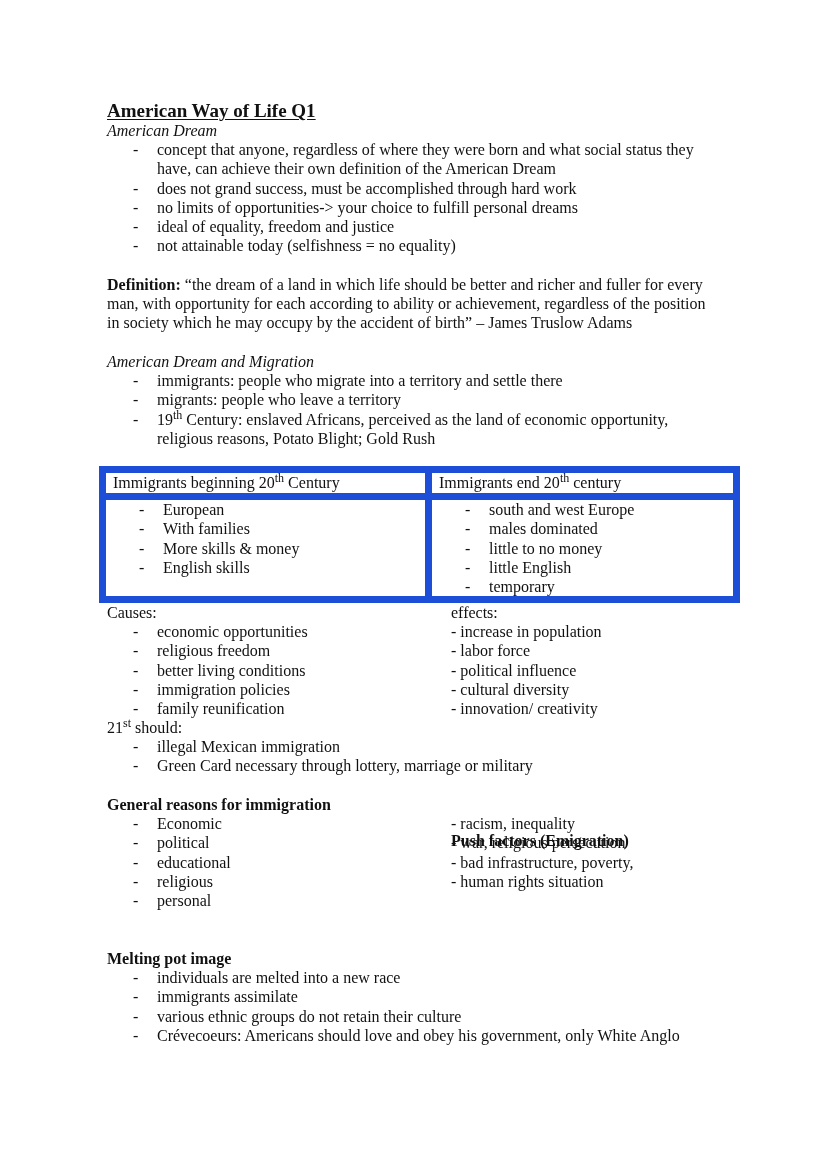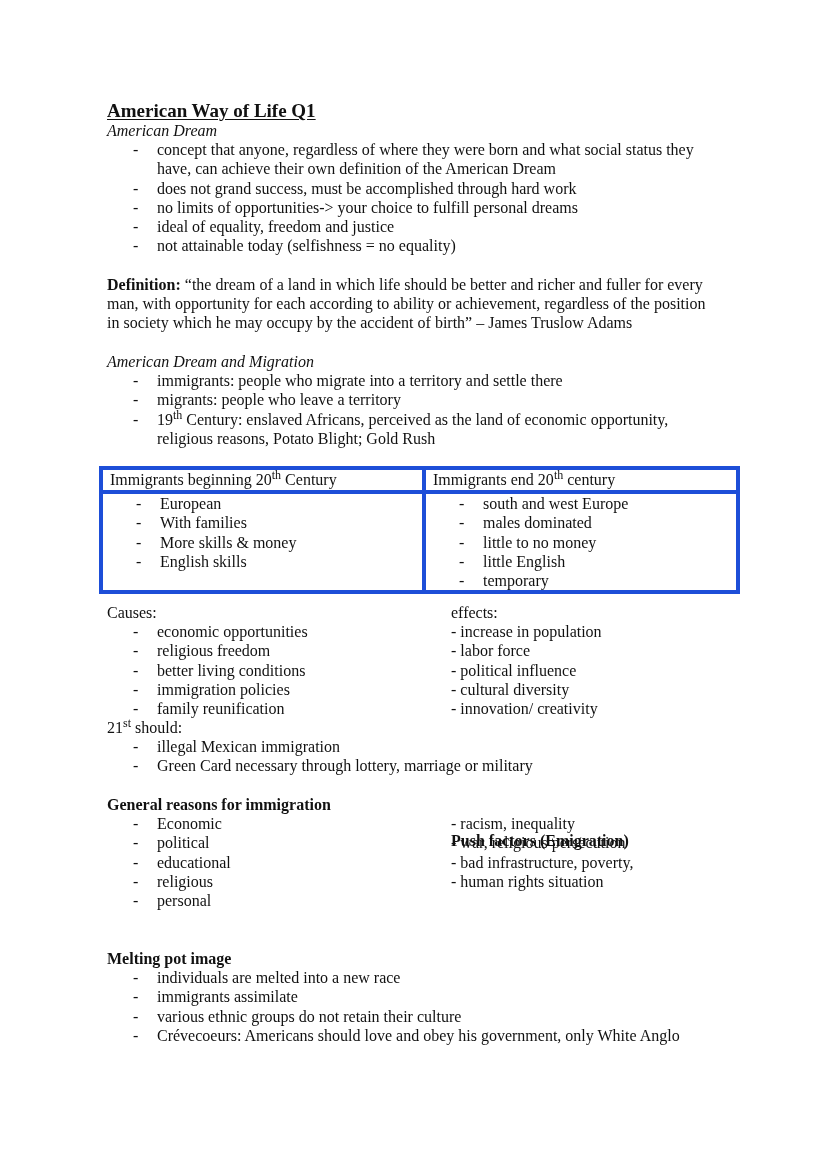--- a/index.html
+++ b/index.html
@@ -19,21 +19,21 @@
   .bold { font-weight: bold; }
   .list { position: absolute; margin: 0; padding: 0; list-style: none; }
   .list li { position: relative; line-height: 19.3px; white-space: nowrap; }
   .list li .dash { position: absolute; left: -24px; }
   sup { font-size: 12px; line-height: 0; vertical-align: 6px; margin-top: 12px; }
   table.imm {
     position: absolute; left: 91px; top: 466px; width: 641px;
     border-collapse: collapse; font-size: 16px;
   }
   table.imm td, table.imm th {
-    border: 4px solid #1d4ed8; vertical-align: top; padding: 0; font-weight: normal; text-align: left;
+    border: 7px solid #1d4ed8; vertical-align: top; padding: 0; font-weight: normal; text-align: left;
   }
   table.imm th { height: 20px; padding-left: 7px; line-height: 20px; }
   table.imm td { height: 96px; }
   .cell-list { list-style: none; margin: 0; padding: 0 0 0 57px; position: relative; }
   .cell-list li { position: relative; line-height: 19.3px; white-space: nowrap; }
   .cell-list li .dash { position: absolute; left: -24px; }
 </style>
 </head>
 <body>
 

